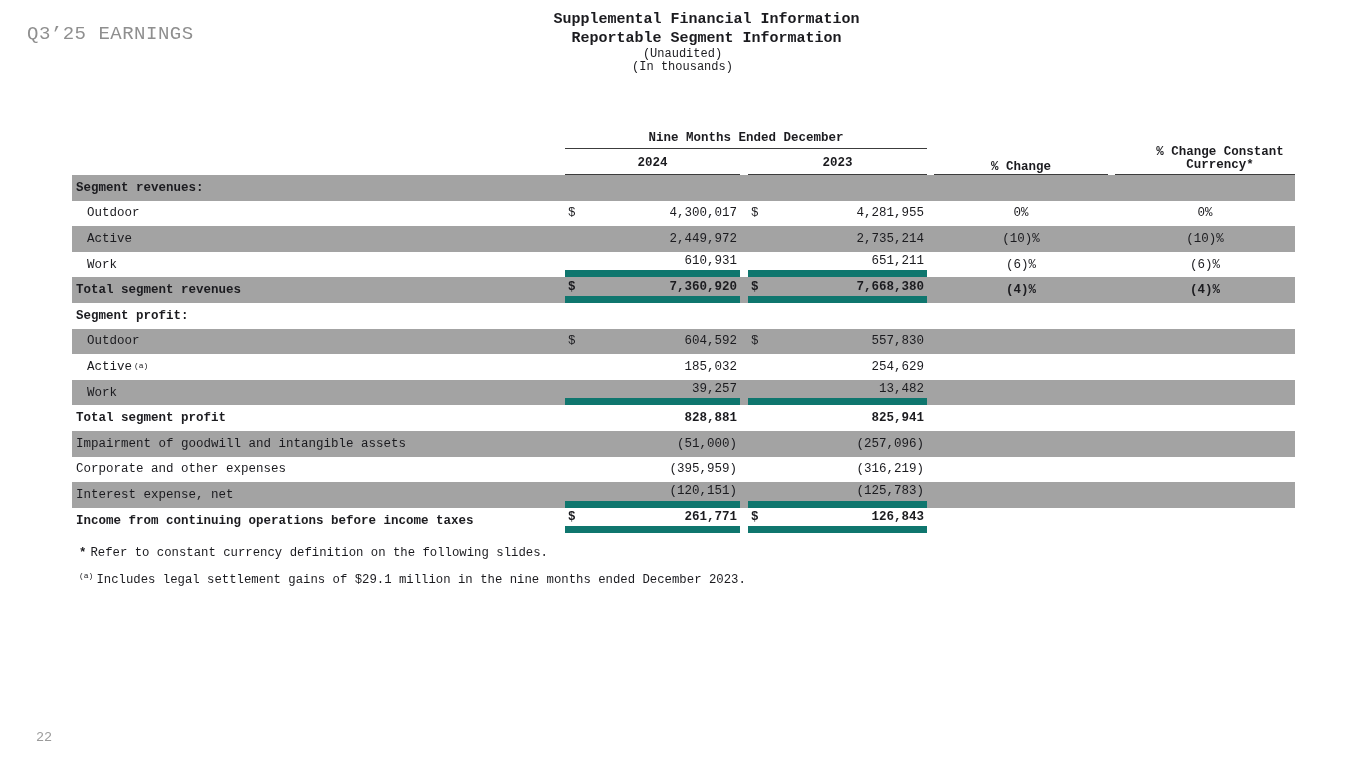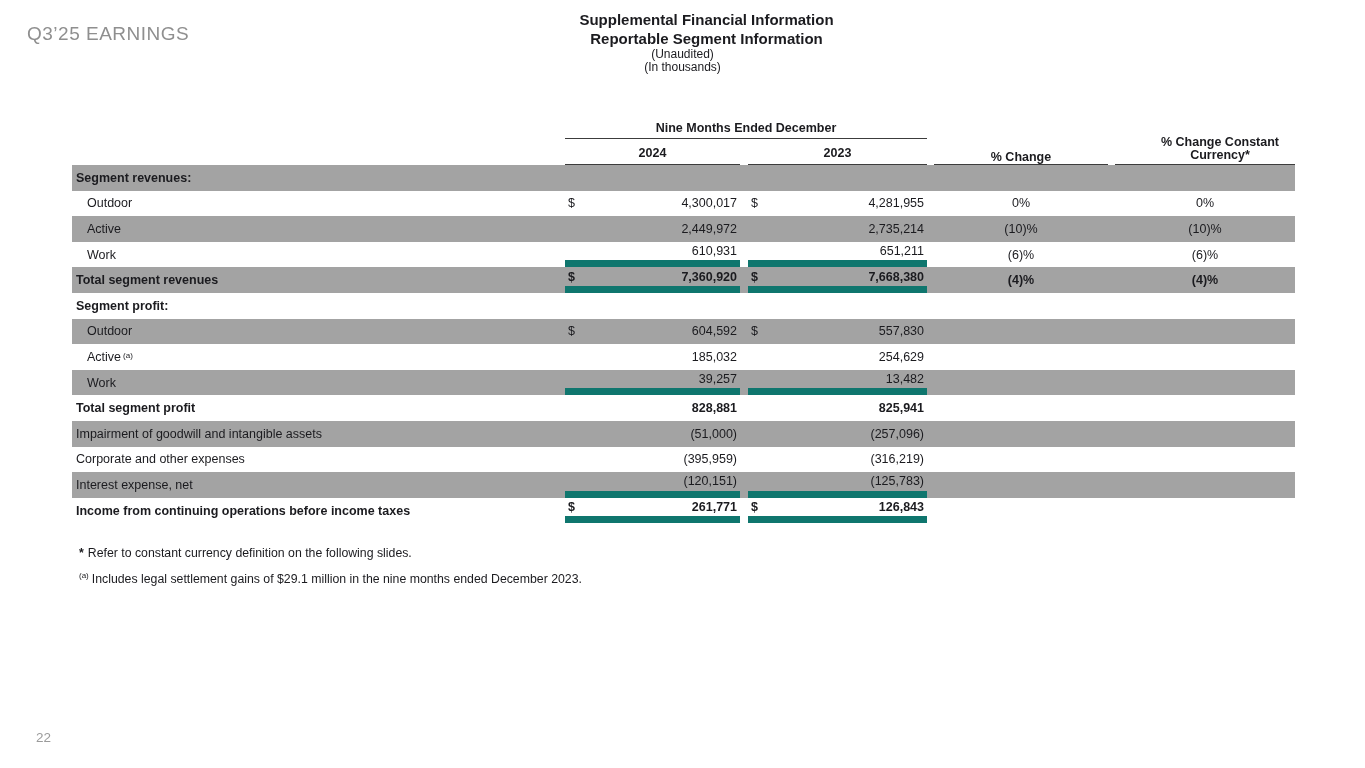--- a/index.html
+++ b/index.html
@@ -3,37 +3,37 @@
 <meta charset="utf-8">
 <style>
   html, body {
     margin: 0; padding: 0;
     width: 1365px; height: 768px;
     background: #ffffff;
     font-family: "Liberation Sans", sans-serif;
     color: #1b1b1f;
     overflow: hidden;
   }
-  .slide { position: relative; width: 1365px; height: 768px; }
+  .slide { position: relative; width: 1365px; height: 768px; font-family: Liberation Mono, monospace; }
 
   
   .eyebrow {
     position: absolute; left: 27px; top: 23px;
     font-size: 19px; letter-spacing: 0.5px; color: #8f8f8f;
     white-space: nowrap;
   }
   .titleblock {
     position: absolute; left: 0; top: 10px; width: 1365px;
     text-align: center; line-height: 19px;
   }
   .title-line { font-size: 15px; font-weight: bold; padding-left: 48px; }
   .title-note { font-size: 12px; line-height: 13px; }
 
   
-  .fin-table { position: absolute; left: 72px; top: 115px; width: 1223px; }
+  .fin-table { position: absolute; left: 72px; top: 125px; width: 1223px; }
 
   .thead {
     display: grid;
     grid-template-columns: 493px 175px 8px 179px 7px 174px 7px 180px;
     grid-template-rows: 24px 26px;
     font-size: 12.5px; font-weight: bold;
   }
   .th { box-sizing: border-box; display: flex; align-items: flex-end; justify-content: center; }
   .th-group   { grid-column: 2 / span 3; grid-row: 1; border-bottom: 1px solid #3c3c3c; padding-bottom: 3px; }
   .th-2024    { grid-column: 2; grid-row: 2; border-bottom: 1px solid #3c3c3c; padding-bottom: 4px; }

